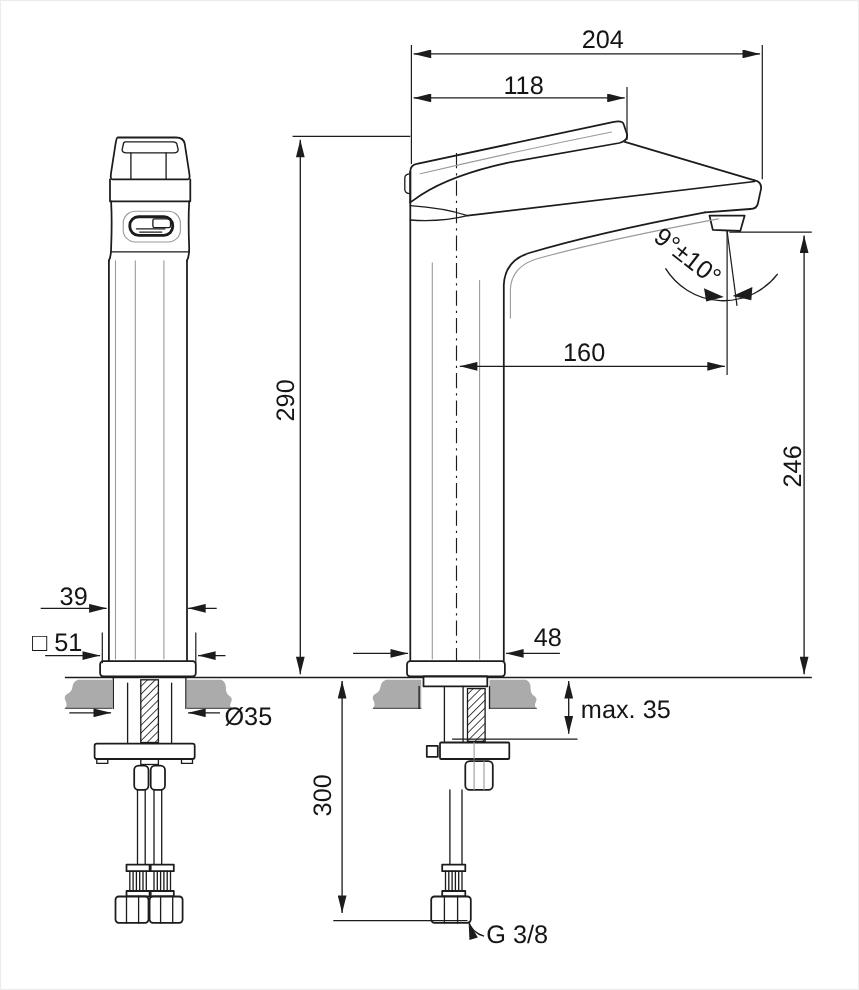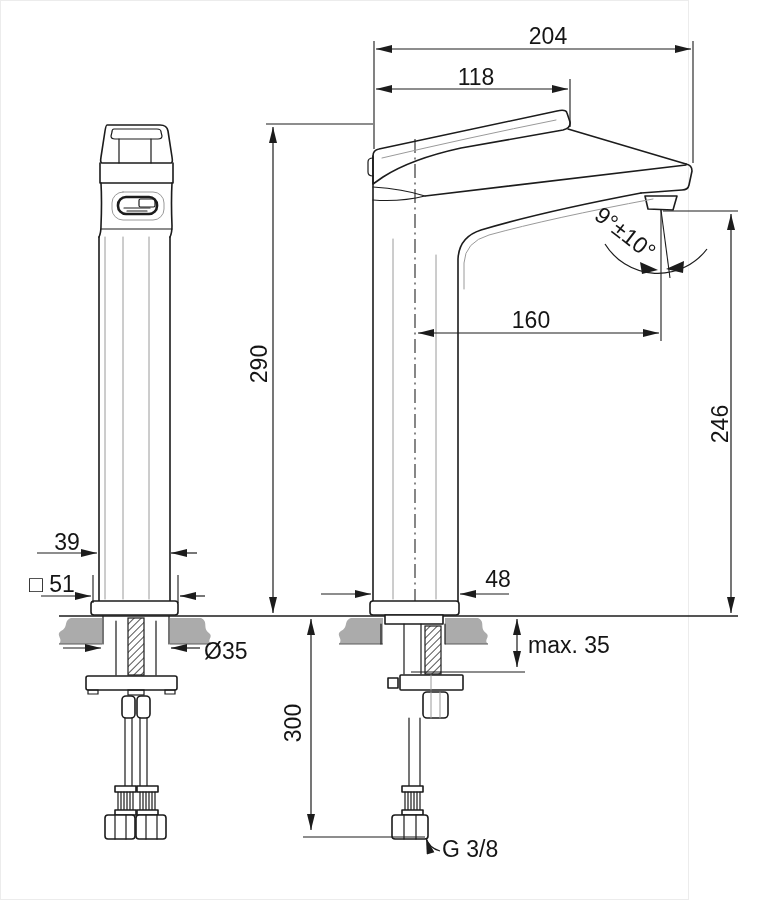--- a/index.html
+++ b/index.html
@@ -1,17 +1,17 @@
 <!DOCTYPE html>
 <html><head>
 <meta charset="utf-8">
 <style>
   html,body{margin:0;padding:0;background:#fff;}
   .canvas{
-    width:689px;height:900px;position:relative;background:#fff;
+    width:781px;height:900px;position:relative;background:#fff;
     border:1px solid #ececec;box-sizing:border-box;
     font-family:"Liberation Sans", sans-serif;
   }
   svg{display:block;}
   .outline{stroke:#1c1c1c;stroke-width:1.6;fill:none;stroke-linejoin:round;stroke-linecap:round;}
   .outline-fill{stroke:#1c1c1c;stroke-width:1.6;fill:#fff;stroke-linejoin:round;}
   .detail{stroke:#1c1c1c;stroke-width:1.2;fill:none;stroke-linecap:round;}
   .light{stroke:#9a9a9a;stroke-width:1;fill:none;stroke-linecap:round;}
   .dim{stroke:#1c1c1c;stroke-width:1.2;fill:none;}
   .ext{stroke:#1c1c1c;stroke-width:1.1;fill:none;}

